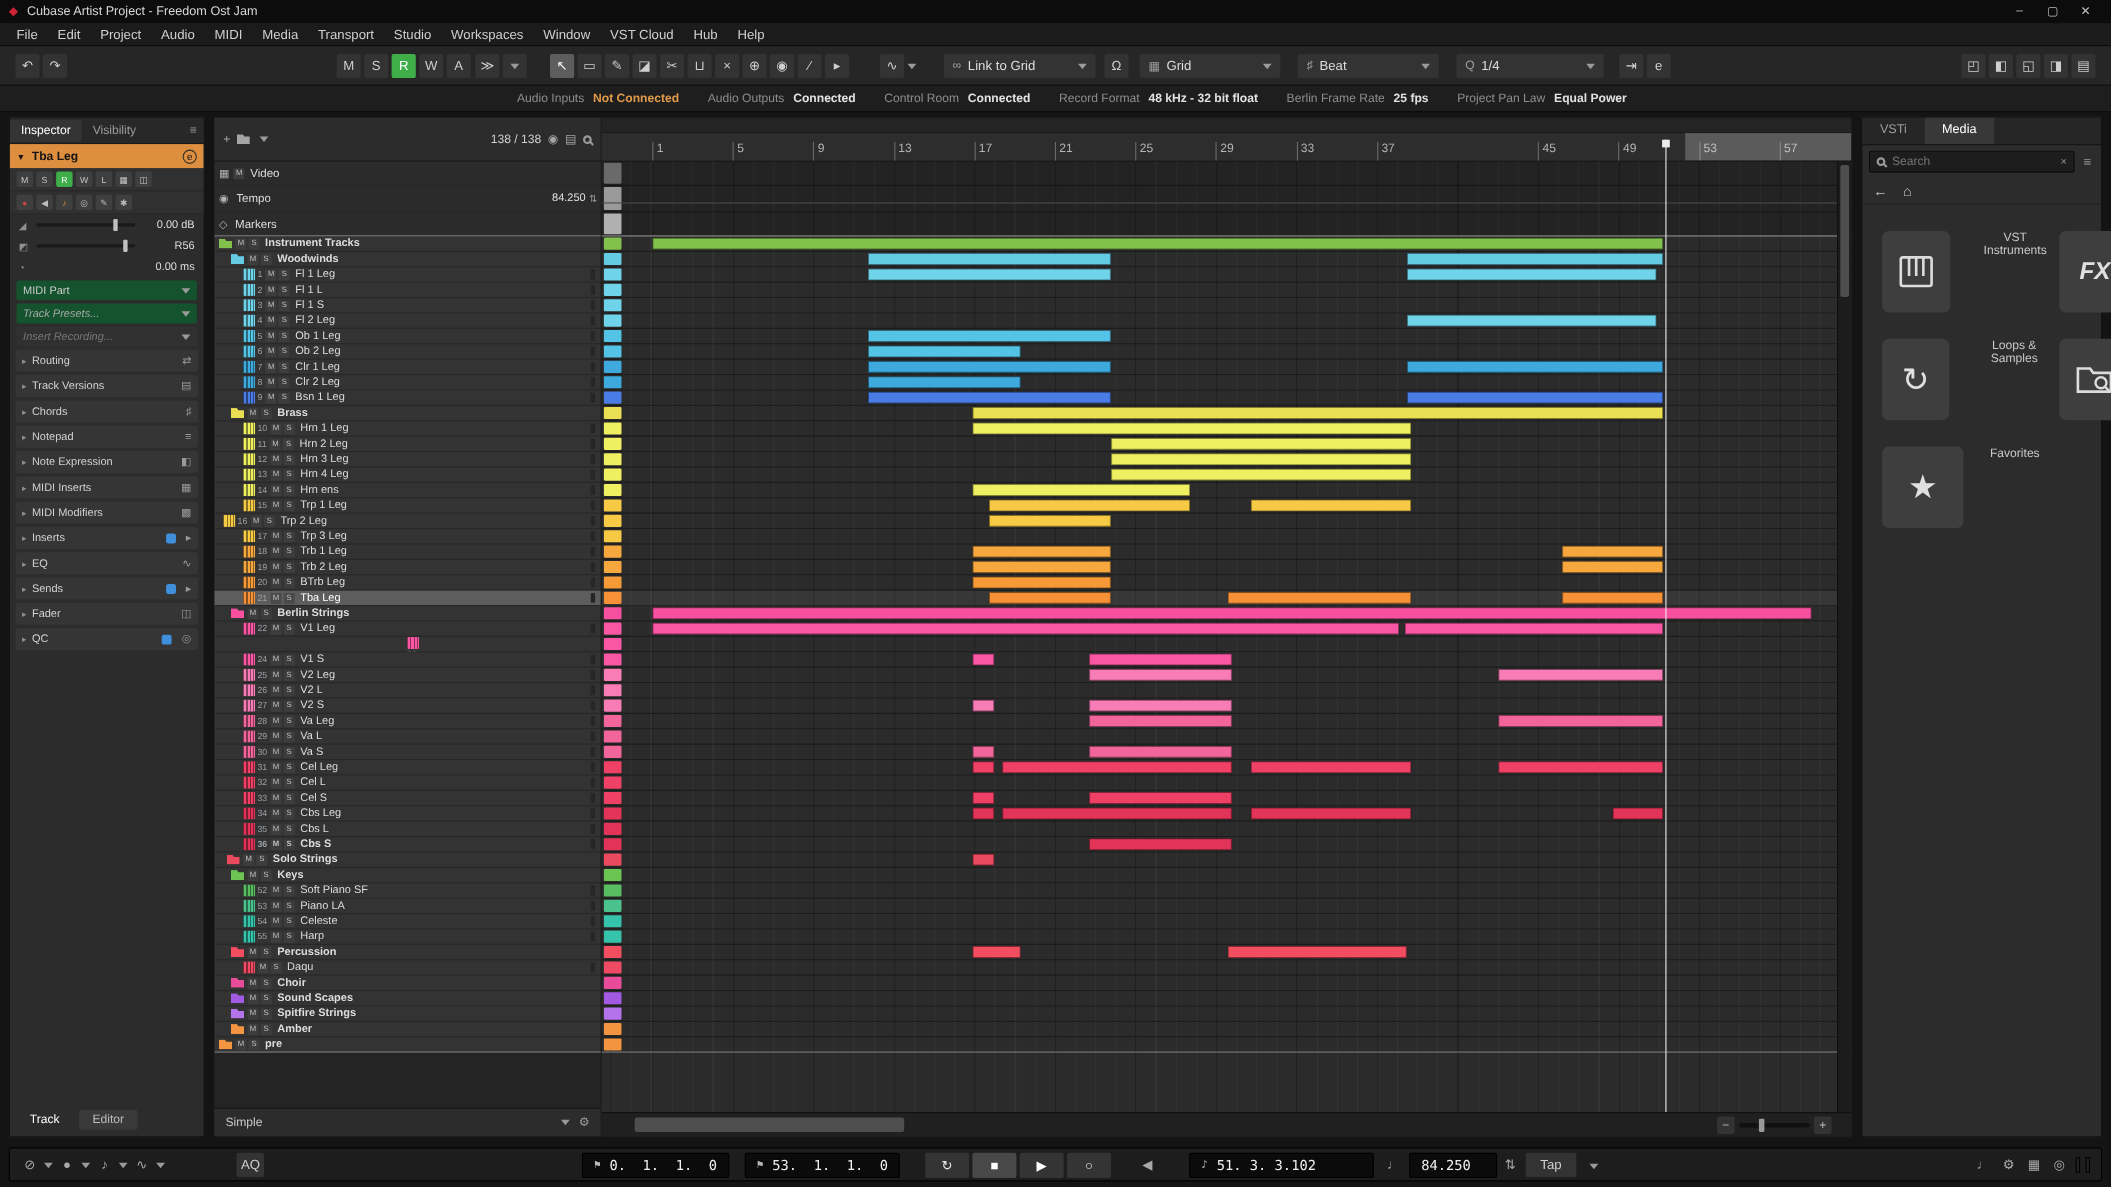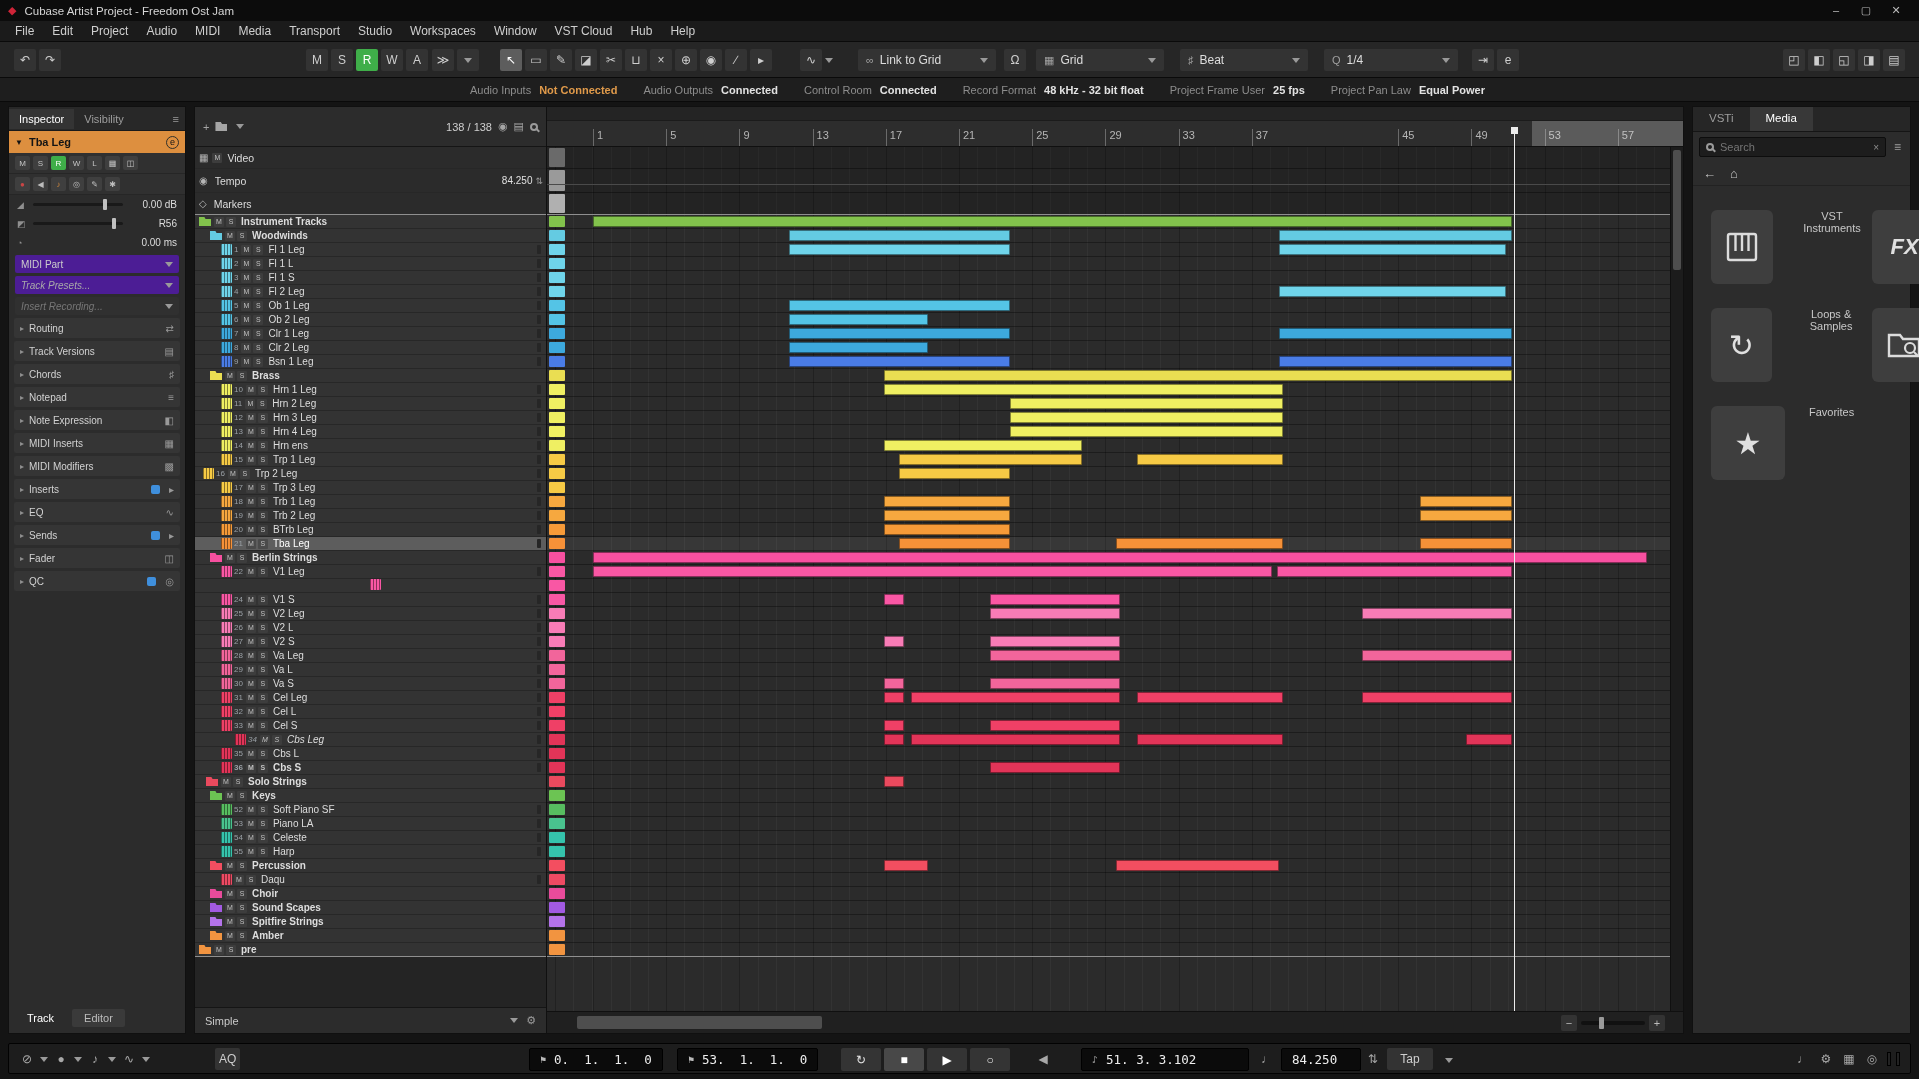--- a/index.html
+++ b/index.html
@@ -40,21 +40,21 @@
   .insp-track{height:22px;background:#dd8f3f;color:#141414;display:flex;align-items:center;gap:6px;padding:0 6px;font-size:11px;font-weight:bold}
   .insp-track .ecirc{margin-left:auto;width:13px;height:13px;border:1px solid #30302a;border-radius:50%;display:flex;align-items:center;justify-content:center;font-size:9px;font-weight:normal}
   .insp-row{display:flex;align-items:center;gap:3px;padding:3px 6px;background:#303030;border-bottom:1px solid #262626}
   .bsq{width:15px;height:14px;background:#3f3f3f;border-radius:2px;color:#c5c5c5;font-size:8px;display:flex;align-items:center;justify-content:center}
   .bsq.green{background:#3fae49;color:#fff}
   .insp-slider{display:flex;align-items:center;padding:4px 8px;gap:4px}
   .sl-ic{color:#8f8f8f;font-size:9px;width:12px}
   .sl-track{flex:1;height:3px;background:#191919;border-radius:2px;position:relative}
   .sl-handle{position:absolute;top:-4px;width:4px;height:11px;background:#c0c0c0;border-radius:1px}
   .sl-val{width:50px;text-align:right;font-size:10px;color:#ddd}
-  .insp-dd{height:18px;margin:3px 6px;background:#4c1d95;border-radius:2px;display:flex;align-items:center;gap:5px;padding:0 6px;font-size:10px;color:#ccc}
+  .insp-dd{height:18px;margin:3px 6px;background:#14532d;border-radius:2px;display:flex;align-items:center;gap:5px;padding:0 6px;font-size:10px;color:#ccc}
   .insp-dd .caret{margin-left:auto}
   .insp-dd.preset{font-style:italic;color:#a9a9a9}
   .insp-dd.dim{color:#777;background:#303030;font-style:italic}
   .insp-sec{height:20px;margin:3px 5px;background:#353535;border-radius:2px;display:flex;align-items:center;gap:5px;padding:0 6px;font-size:10px;color:#d2d2d2}
   .insp-sec .arr{color:#8f8f8f;font-size:8px}
   .insp-sec .sic{margin-left:auto;color:#999;font-size:10px}
   .insp-sec .badge{margin-left:auto;width:9px;height:9px;background:#3f8fdc;border-radius:2px}
   .insp-sec .badge+.sic{margin-left:4px}
   .insp-bottom{position:absolute;left:0;right:0;bottom:3px;height:24px;display:flex;align-items:center;gap:18px;padding-left:18px;font-size:11px}
   .insp-bottom .bt{color:#fff}
@@ -254,21 +254,21 @@
         </div>
         <div class="info-item">
           <span class="info-label">Control Room</span>
           <span class="info-value">Connected</span>
         </div>
         <div class="info-item">
           <span class="info-label">Record Format</span>
           <span class="info-value">48 kHz - 32 bit float</span>
         </div>
         <div class="info-item">
-          <span class="info-label">Project Frame User</span>
+          <span class="info-label">Berlin Frame Rate</span>
           <span class="info-value">25 fps</span>
         </div>
         <div class="info-item">
           <span class="info-label">Project Pan Law</span>
           <span class="info-value">Equal Power</span>
         </div>
       </span>
   </div>
 
   <div id="inspector">
@@ -711,21 +711,21 @@
             <span class="vu"></span>
           </div>
           <div class="trow midi" style="height: 14px; padding-left: 26px;">
             <span class="meter-ic" style="background-color: rgb(239, 64, 102);"></span>
             <span class="tnum">33</span>
             <span class="ms">M</span>
             <span class="ms">S</span>
             <span class="tname">Cel S</span>
             <span class="vu"></span>
           </div>
-          <div class="trow midi" style="height: 14px; padding-left: 40px; font-style: italic;">
+          <div class="trow midi" style="height: 14px; padding-left: 26px;">
             <span class="meter-ic" style="background-color: rgb(226, 52, 88);"></span>
             <span class="tnum">34</span>
             <span class="ms">M</span>
             <span class="ms">S</span>
             <span class="tname">Cbs Leg</span>
             <span class="vu"></span>
           </div>
           <div class="trow midi" style="height: 14px; padding-left: 26px;">
             <span class="meter-ic" style="background-color: rgb(226, 52, 88);"></span>
             <span class="tnum">35</span>

